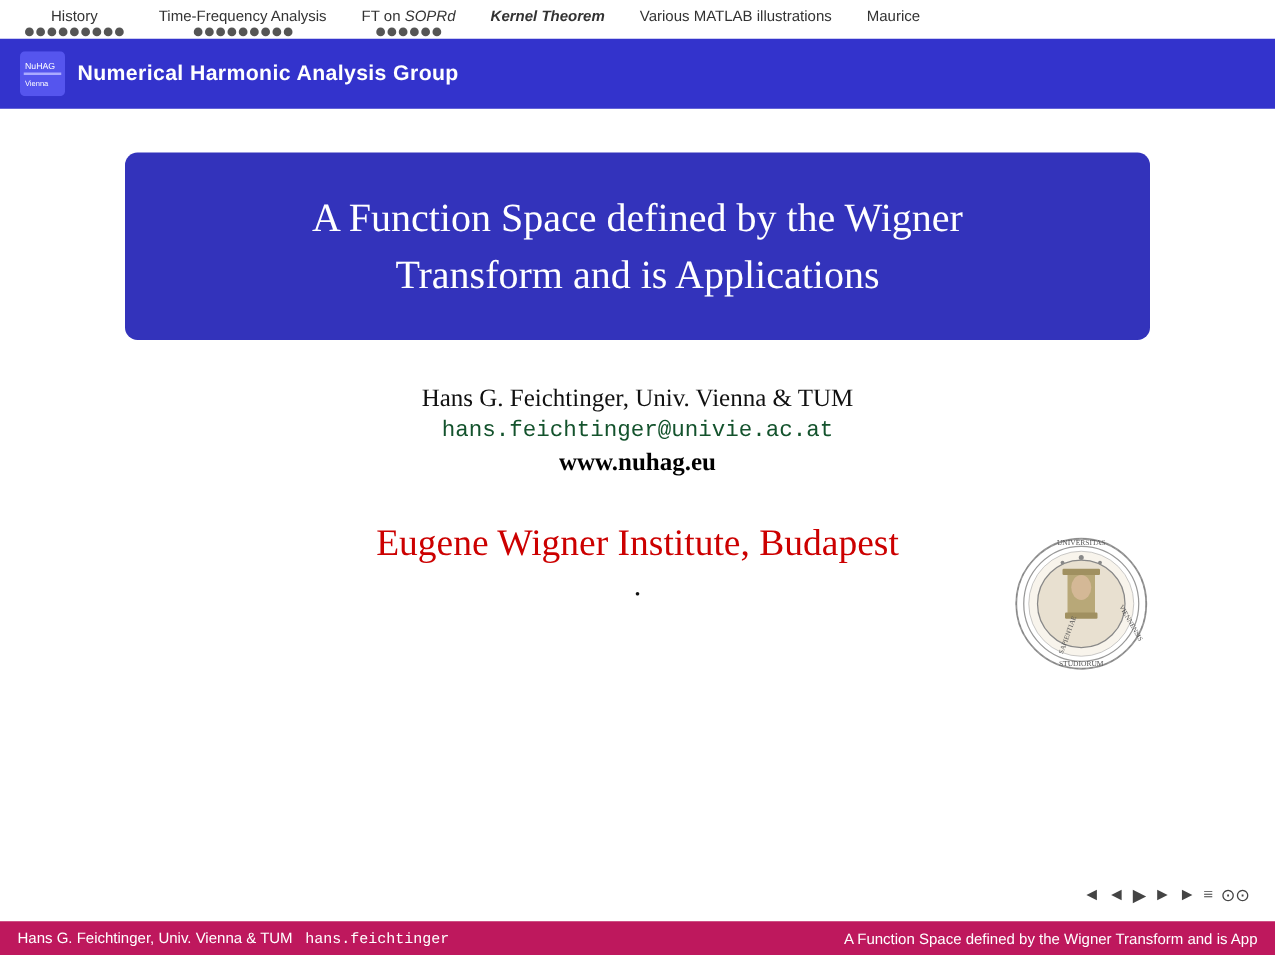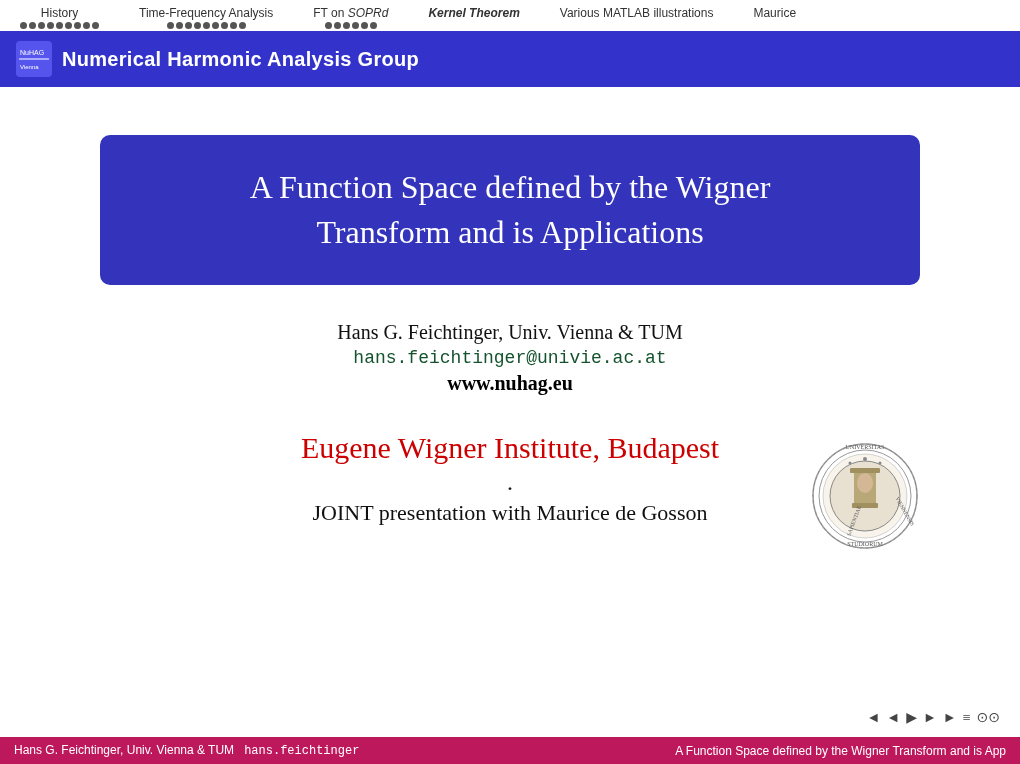--- a/index.html
+++ b/index.html
@@ -12,21 +12,21 @@
       position: relative;
     }
 
     
     .top-nav {
       width: 100%;
       background: #ffffff;
       padding: 6px 20px 2px 20px;
       display: flex;
       align-items: flex-start;
-      gap: 12px;
+      gap: 0;
       border-bottom: none;
     }
     .nav-item {
       display: flex;
       flex-direction: column;
       align-items: center;
       margin-right: 28px;
       cursor: pointer;
     }
     .nav-item-label {
@@ -56,40 +56,40 @@
       align-items: center;
       gap: 10px;
     }
     .header-logo {
       width: 36px;
       height: 36px;
       flex-shrink: 0;
     }
     .header-title {
       color: #ffffff;
-      font-size: 20px;
+      font-size: 17px;
       font-weight: bold;
       font-family: sans-serif;
       letter-spacing: 0.3px;
     }
 
     
     .main-content {
       padding: 20px 40px 0 40px;
       display: flex;
       flex-direction: column;
       align-items: center;
     }
 
     
     .title-box {
       background: #3333bb;
       border-radius: 10px;
       padding: 30px 50px;
-      margin-top: 28px;
+      margin-top: 15px;
       width: 820px;
       text-align: center;
       position: relative;
     }
     .title-box-text {
       color: #ffffff;
       font-size: 32px;
       line-height: 1.4;
       font-family: 'Computer Modern', Georgia, serif;
     }
@@ -283,21 +283,20 @@
 
   <div class="author-section">
     <div class="author-name">Hans G. Feichtinger, Univ. Vienna &amp; TUM</div>
     <div class="author-email">hans.feichtinger@univie.ac.at</div>
     <div class="author-website">www.nuhag.eu</div>
   </div>
 
   <div class="event-section">
     <div class="event-title">Eugene Wigner Institute, Budapest</div>
     <div class="event-dot">.</div>
-    <div class="event-subtitle">JOINT presentation with Maurice de Gosson</div>
 
     <svg class="university-seal" viewBox="0 0 110 110">
 
       <circle cx="55" cy="55" r="52" fill="none" stroke="#999" stroke-width="1.5"></circle>
       <circle cx="55" cy="55" r="46" fill="none" stroke="#999" stroke-width="1"></circle>
 
       <circle cx="55" cy="55" r="42" fill="#f8f4ec" stroke="#aaa" stroke-width="0.5"></circle>
 
       <circle cx="55" cy="55" r="35" fill="#e8e0d0" stroke="#888" stroke-width="1"></circle>
 

